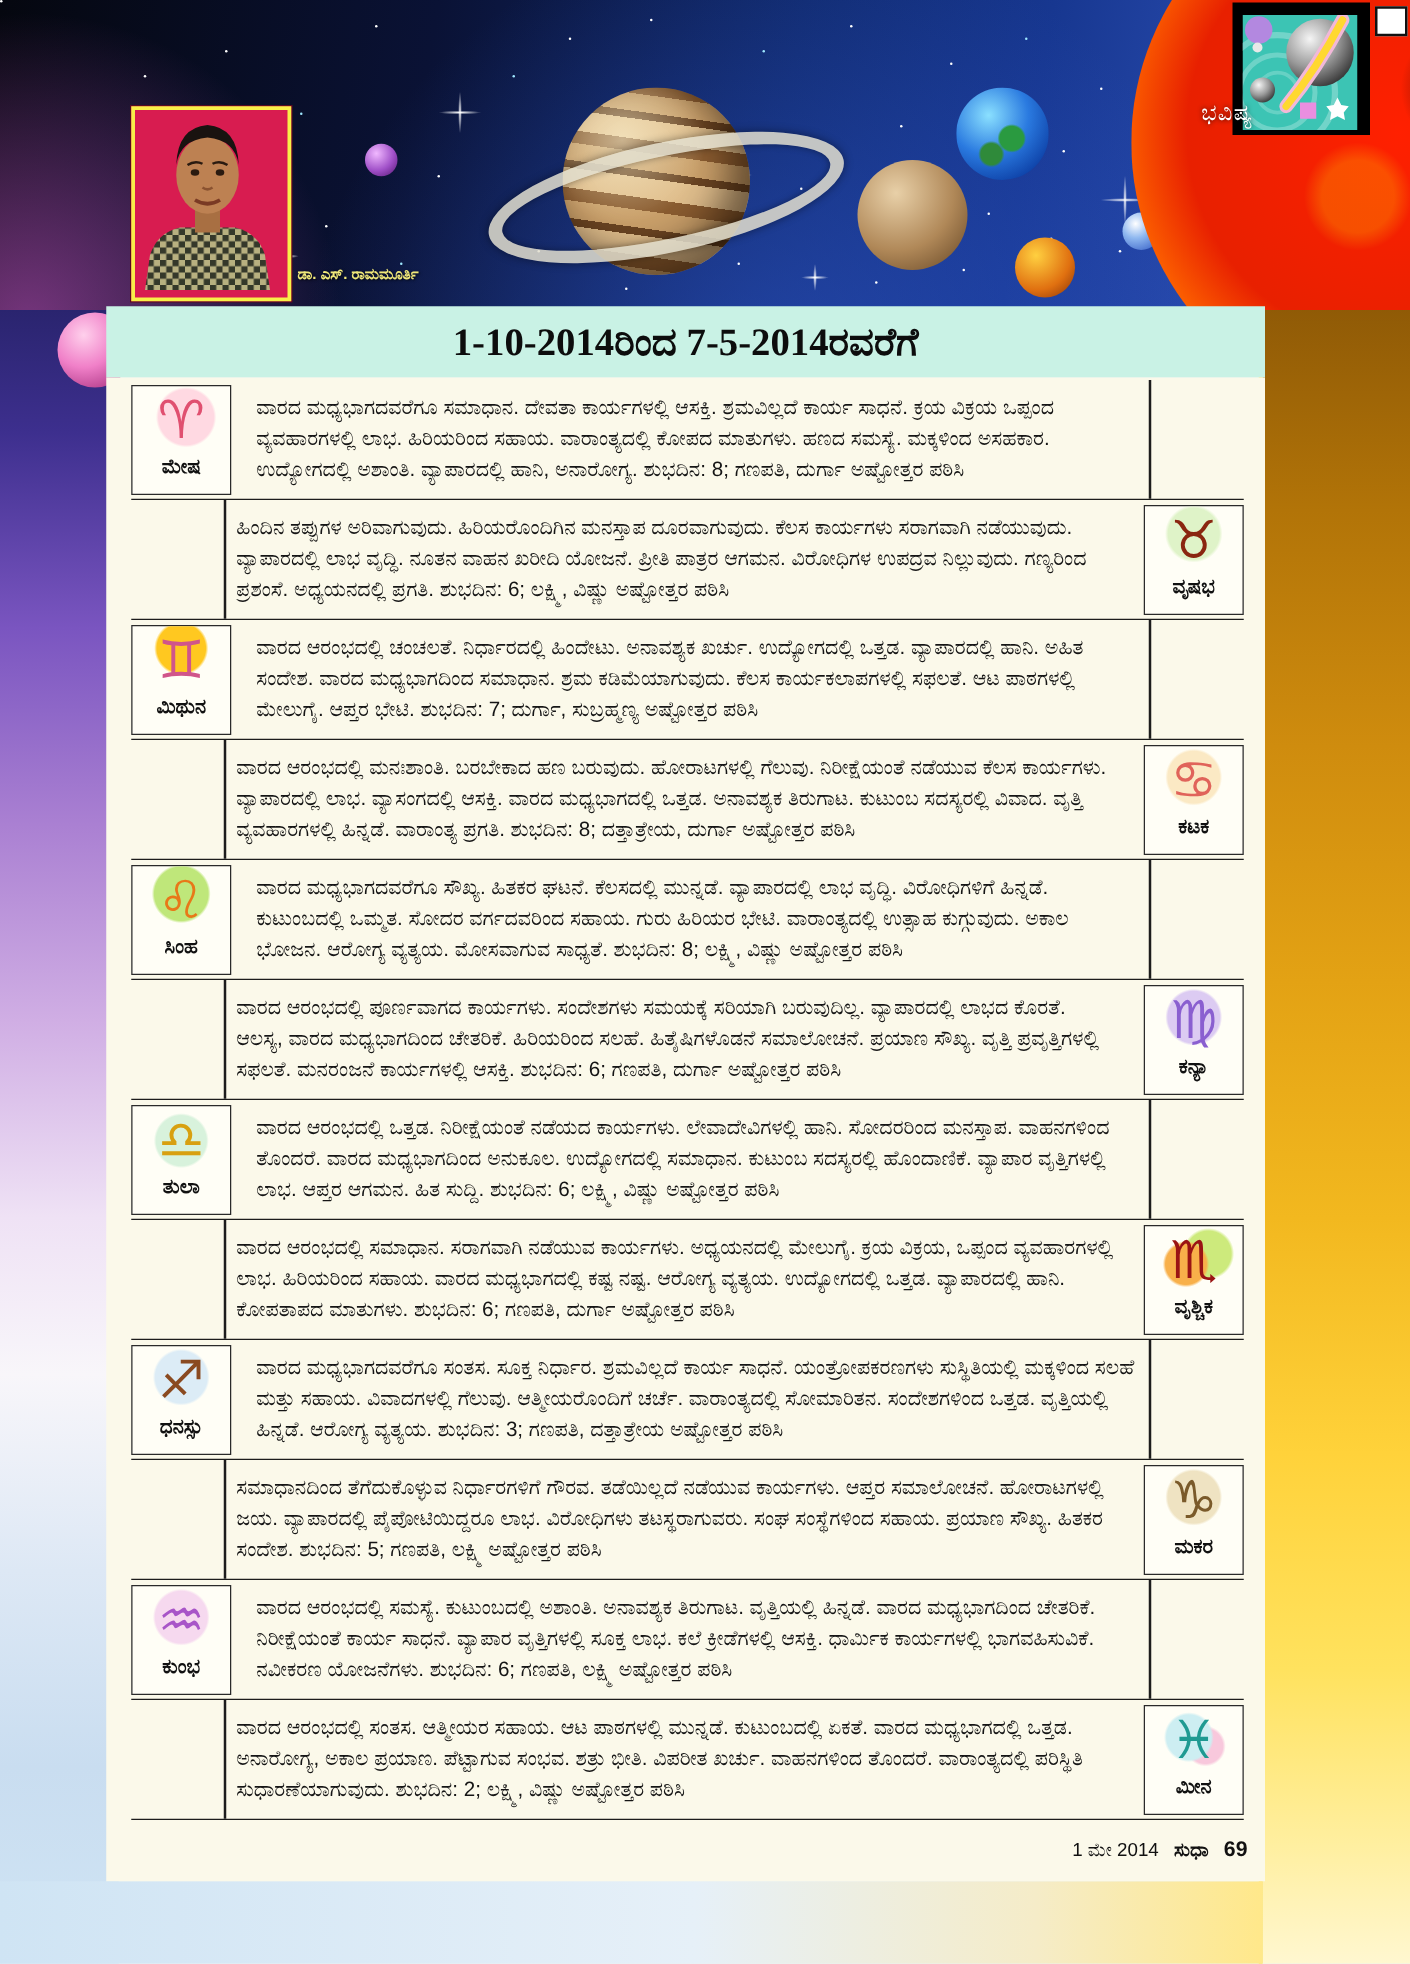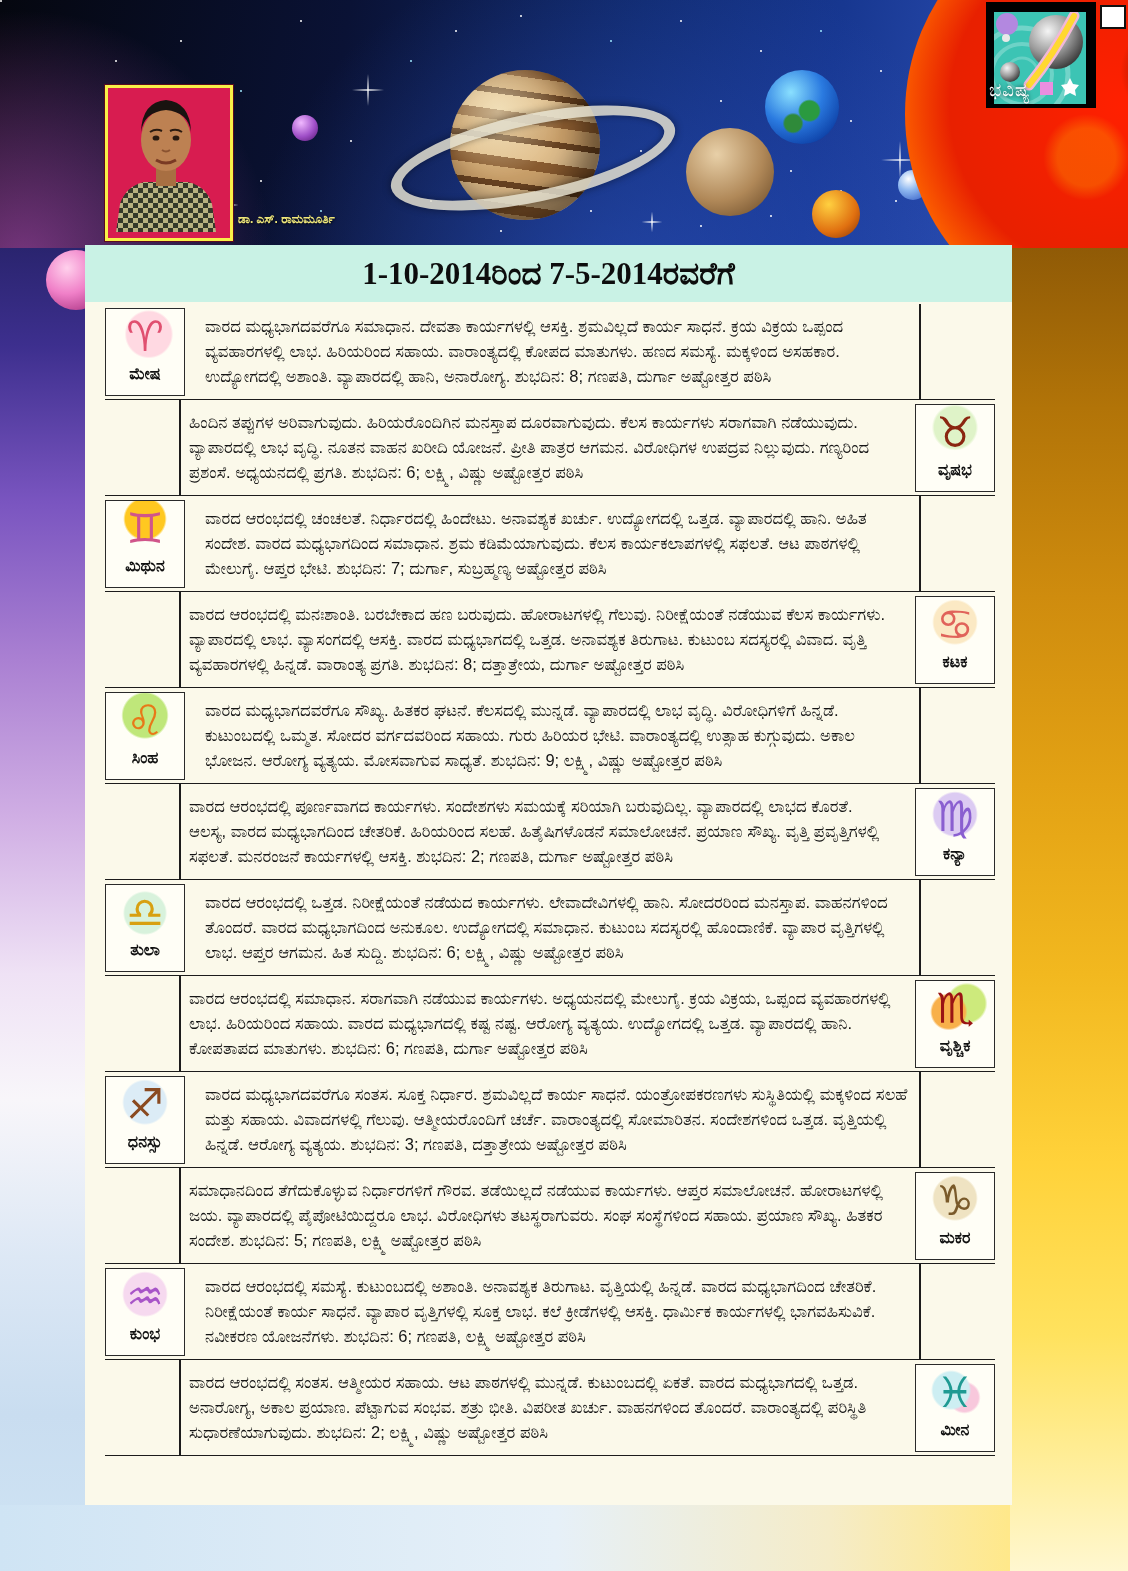--- a/index.html
+++ b/index.html
@@ -66,21 +66,21 @@
   .purplep{left:292px;top:115px;width:26px;height:26px;
     background:radial-gradient(circle at 35% 30%, #f0b8ff, #a050c8 55%, #5a1a78 95%);}
   .sun{position:absolute;left:905px;top:-102px;width:432px;height:432px;border-radius:50%;
     background:
       radial-gradient(circle at 42% 60%, rgba(255,220,0,.25) 0 8%, transparent 12%),
       radial-gradient(circle at 62% 40%, rgba(140,20,0,.5) 0 10%, transparent 14%),
       radial-gradient(circle at 50% 48%, #ff2000 0%, #e82000 55%, #ff6a00 74%, #ffd000 84%, #fff890 90%, rgba(255,248,144,0) 95%);}
   .badge-black{position:absolute;left:986px;top:2px;width:110px;height:106px;background:#000;}
   .badge-art{position:absolute;left:994px;top:12px;width:92px;height:92px;}
   .corner-box{position:absolute;right:2px;top:5px;width:22px;height:20px;background:#fff;border:2px solid #111;}
-  .bhavishya{position:absolute;left:989px;top:80px;color:#fff;font-size:18px;letter-spacing:1px;
+  .bhavishya{position:absolute;left:961px;top:80px;color:#fff;font-size:18px;letter-spacing:1px;
     text-shadow:0 0 4px rgba(0,0,0,.8);}
   .pinksphere{position:absolute;left:46px;top:250px;width:60px;height:60px;border-radius:50%;z-index:2;
     background:radial-gradient(circle at 35% 30%, #ffd0ec, #f080c8 45%, #a02878 95%);}
   
   .photo{position:absolute;left:105px;top:85px;width:122px;height:150px;background:#d81c50;
     border:3px solid #f8f048;box-shadow:0 0 0 1px #5a0a20;}
   .author-name{position:absolute;left:238px;top:212px;color:#f0e87a;font-size:12px;font-weight:bold;
     text-shadow:1px 1px 2px rgba(0,0,0,.7);}
   
   .title-bar{position:absolute;left:85px;top:245px;width:927px;height:57px;z-index:3;
@@ -235,25 +235,25 @@
         <div class="glyph g3">♋</div>
         <div class="slabel">ಕಟಕ</div>
       </div>
     </div>
 
     <div class="zrow odd">
       <div class="iconbox">
         <div class="glyph g4">♌</div>
         <div class="slabel">ಸಿಂಹ</div>
       </div>
-      <div class="ztext vr-right">ವಾರದ ಮಧ್ಯಭಾಗದವರೆಗೂ ಸೌಖ್ಯ. ಹಿತಕರ ಘಟನೆ. ಕೆಲಸದಲ್ಲಿ ಮುನ್ನಡೆ. ವ್ಯಾಪಾರದಲ್ಲಿ ಲಾಭ ವೃದ್ಧಿ. ವಿರೋಧಿಗಳಿಗೆ ಹಿನ್ನಡೆ. ಕುಟುಂಬದಲ್ಲಿ ಒಮ್ಮತ. ಸೋದರ ವರ್ಗದವರಿಂದ ಸಹಾಯ. ಗುರು ಹಿರಿಯರ ಭೇಟಿ. ವಾರಾಂತ್ಯದಲ್ಲಿ ಉತ್ಸಾಹ ಕುಗ್ಗುವುದು. ಅಕಾಲ ಭೋಜನ. ಆರೋಗ್ಯ ವ್ಯತ್ಯಯ. ಮೋಸವಾಗುವ ಸಾಧ್ಯತೆ. ಶುಭದಿನ: 9; ಲಕ್ಷ್ಮಿ, ವಿಷ್ಣು ಅಷ್ಟೋತ್ತರ ಪಠಿಸಿ</div>
-    </div>
-
-    <div class="zrow even">
-      <div class="ztext vr-left">ವಾರದ ಆರಂಭದಲ್ಲಿ ಪೂರ್ಣವಾಗದ ಕಾರ್ಯಗಳು. ಸಂದೇಶಗಳು ಸಮಯಕ್ಕೆ ಸರಿಯಾಗಿ ಬರುವುದಿಲ್ಲ. ವ್ಯಾಪಾರದಲ್ಲಿ ಲಾಭದ ಕೊರತೆ. ಆಲಸ್ಯ, ವಾರದ ಮಧ್ಯಭಾಗದಿಂದ ಚೇತರಿಕೆ. ಹಿರಿಯರಿಂದ ಸಲಹೆ. ಹಿತೈಷಿಗಳೊಡನೆ ಸಮಾಲೋಚನೆ. ಪ್ರಯಾಣ ಸೌಖ್ಯ. ವೃತ್ತಿ ಪ್ರವೃತ್ತಿಗಳಲ್ಲಿ ಸಫಲತೆ. ಮನರಂಜನೆ ಕಾರ್ಯಗಳಲ್ಲಿ ಆಸಕ್ತಿ. ಶುಭದಿನ: 2; ಗಣಪತಿ, ದುರ್ಗಾ ಅಷ್ಟೋತ್ತರ ಪಠಿಸಿ</div>
+      <div class="ztext vr-right">ವಾರದ ಮಧ್ಯಭಾಗದವರೆಗೂ ಸೌಖ್ಯ. ಹಿತಕರ ಘಟನೆ. ಕೆಲಸದಲ್ಲಿ ಮುನ್ನಡೆ. ವ್ಯಾಪಾರದಲ್ಲಿ ಲಾಭ ವೃದ್ಧಿ. ವಿರೋಧಿಗಳಿಗೆ ಹಿನ್ನಡೆ. ಕುಟುಂಬದಲ್ಲಿ ಒಮ್ಮತ. ಸೋದರ ವರ್ಗದವರಿಂದ ಸಹಾಯ. ಗುರು ಹಿರಿಯರ ಭೇಟಿ. ವಾರಾಂತ್ಯದಲ್ಲಿ ಉತ್ಸಾಹ ಕುಗ್ಗುವುದು. ಅಕಾಲ ಭೋಜನ. ಆರೋಗ್ಯ ವ್ಯತ್ಯಯ. ಮೋಸವಾಗುವ ಸಾಧ್ಯತೆ. ಶುಭದಿನ: 8; ಲಕ್ಷ್ಮಿ, ವಿಷ್ಣು ಅಷ್ಟೋತ್ತರ ಪಠಿಸಿ</div>
+    </div>
+
+    <div class="zrow even">
+      <div class="ztext vr-left">ವಾರದ ಆರಂಭದಲ್ಲಿ ಪೂರ್ಣವಾಗದ ಕಾರ್ಯಗಳು. ಸಂದೇಶಗಳು ಸಮಯಕ್ಕೆ ಸರಿಯಾಗಿ ಬರುವುದಿಲ್ಲ. ವ್ಯಾಪಾರದಲ್ಲಿ ಲಾಭದ ಕೊರತೆ. ಆಲಸ್ಯ, ವಾರದ ಮಧ್ಯಭಾಗದಿಂದ ಚೇತರಿಕೆ. ಹಿರಿಯರಿಂದ ಸಲಹೆ. ಹಿತೈಷಿಗಳೊಡನೆ ಸಮಾಲೋಚನೆ. ಪ್ರಯಾಣ ಸೌಖ್ಯ. ವೃತ್ತಿ ಪ್ರವೃತ್ತಿಗಳಲ್ಲಿ ಸಫಲತೆ. ಮನರಂಜನೆ ಕಾರ್ಯಗಳಲ್ಲಿ ಆಸಕ್ತಿ. ಶುಭದಿನ: 6; ಗಣಪತಿ, ದುರ್ಗಾ ಅಷ್ಟೋತ್ತರ ಪಠಿಸಿ</div>
       <div class="iconbox">
         <div class="glyph g5">♍</div>
         <div class="slabel">ಕನ್ಯಾ</div>
       </div>
     </div>
 
     <div class="zrow odd">
       <div class="iconbox">
         <div class="glyph g6">♎</div>
         <div class="slabel">ತುಲಾ</div>
@@ -296,13 +296,18 @@
     <div class="zrow even">
       <div class="ztext vr-left">ವಾರದ ಆರಂಭದಲ್ಲಿ ಸಂತಸ. ಆತ್ಮೀಯರ ಸಹಾಯ. ಆಟ ಪಾಠಗಳಲ್ಲಿ ಮುನ್ನಡೆ. ಕುಟುಂಬದಲ್ಲಿ ಏಕತೆ. ವಾರದ ಮಧ್ಯಭಾಗದಲ್ಲಿ ಒತ್ತಡ. ಅನಾರೋಗ್ಯ, ಅಕಾಲ ಪ್ರಯಾಣ. ಪೆಟ್ಟಾಗುವ ಸಂಭವ. ಶತ್ರು ಭೀತಿ. ವಿಪರೀತ ಖರ್ಚು. ವಾಹನಗಳಿಂದ ತೊಂದರೆ. ವಾರಾಂತ್ಯದಲ್ಲಿ ಪರಿಸ್ಥಿತಿ ಸುಧಾರಣೆಯಾಗುವುದು. ಶುಭದಿನ: 2; ಲಕ್ಷ್ಮಿ, ವಿಷ್ಣು ಅಷ್ಟೋತ್ತರ ಪಠಿಸಿ</div>
       <div class="iconbox">
         <div class="glyph g11">♓</div>
         <div class="slabel">ಮೀನ</div>
       </div>
     </div>
 
   </div>
 
+  <div class="panel-footer">
+    <span>1 ಮೇ 2014</span>
+    <span class="mag">ಸುಧಾ</span>
+    <span class="pg">69</span>
+  </div>
 </div>
 
 </body></html>

